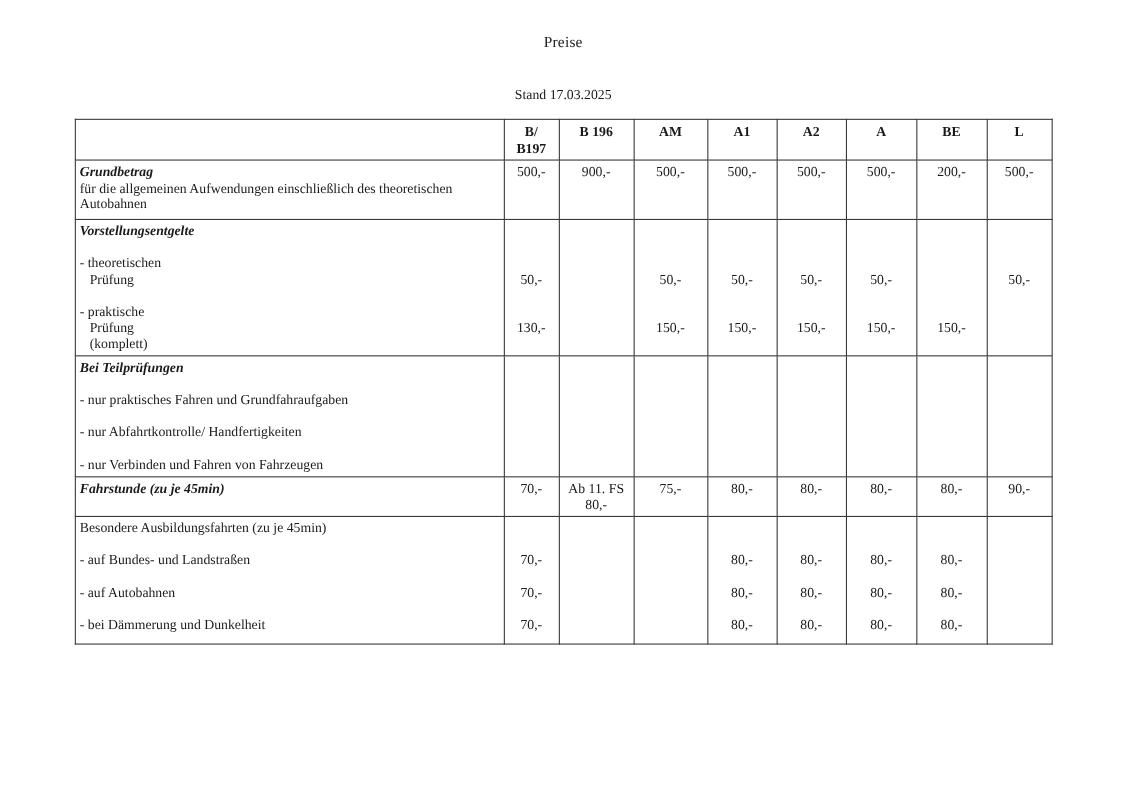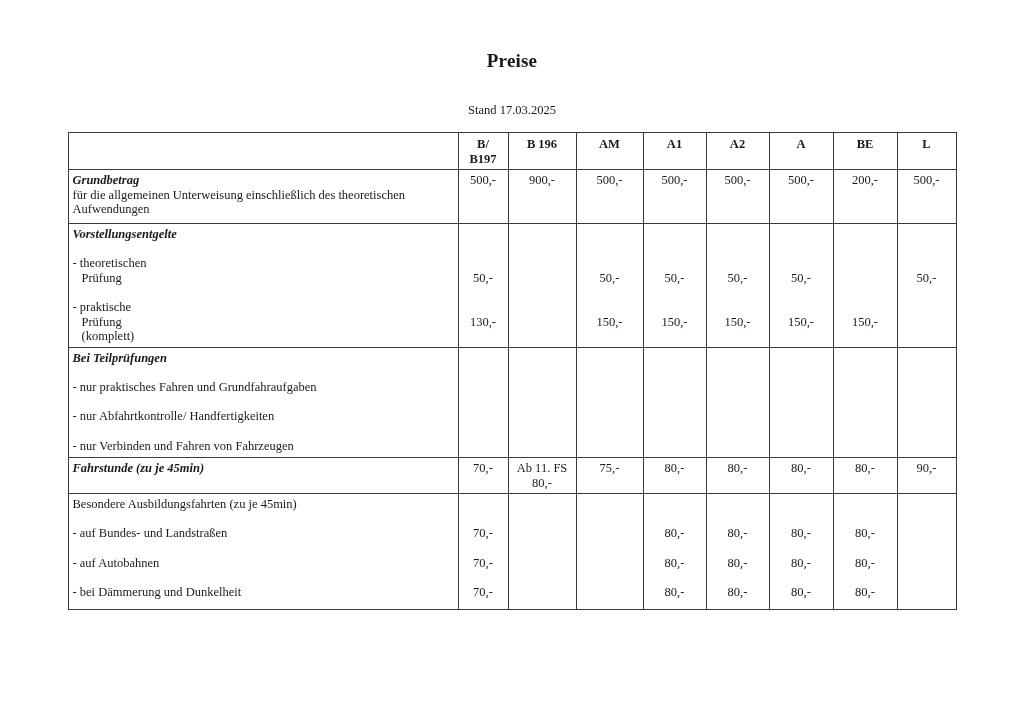--- a/index.html
+++ b/index.html
@@ -7,23 +7,23 @@
   body {
     width: 1024px; height: 724px;
     font-family: "Liberation Serif", serif;
     color: #1a1a1a;
     overflow: hidden;
   }
   .page { position: relative; width: 1024px; height: 724px; }
 
   .doc-title {
     text-align: center;
-    padding-top: 50px;
-    font-size: 19px;
-    font-weight: bold;
+    padding-top: 32px;
+    font-size: 14px;
+    font-weight: normal;
     letter-spacing: 0.2px;
   }
   .doc-subtitle {
     text-align: center;
     margin-top: 31px;
     font-size: 12.5px;
   }
 
   table.price-table {
     border-collapse: collapse;
@@ -95,22 +95,22 @@
         <th>BE</th>
         <th>L</th>
       </tr>
     </thead>
 
     <tbody>
 
       <tr class="r-grundbetrag">
         <td class="label-cell">
           <div class="ln bold">Grundbetrag</div>
-          <div class="ln">für die allgemeinen Unterweisung einschließlich des theoretischen</div>
-          <div class="ln">Aufwendungen</div>
+          <div class="ln">für die allgemeinen Aufwendungen einschließlich des theoretischen</div>
+          <div class="ln">Autobahnen</div>
         </td>
         <td class="val">
             <div class="ln">500,-</div>
           </td>
         <td class="val">
             <div class="ln">900,-</div>
           </td>
         <td class="val">
             <div class="ln">500,-</div>
           </td>

